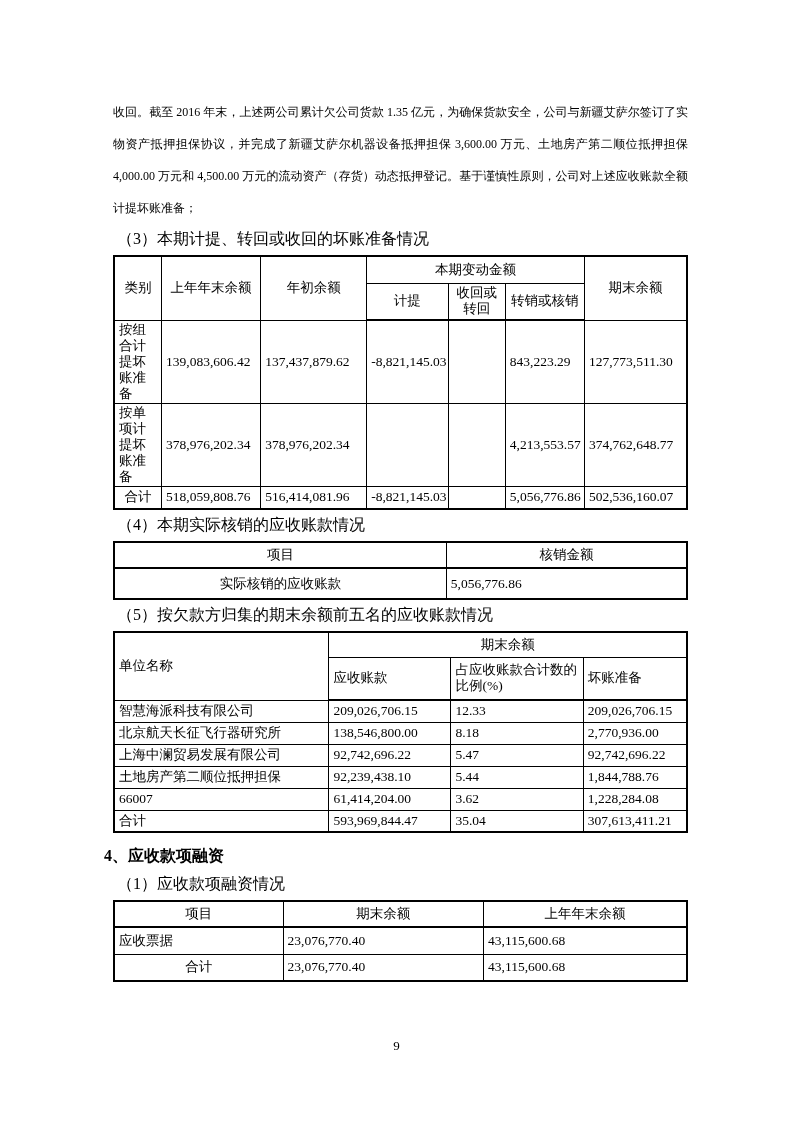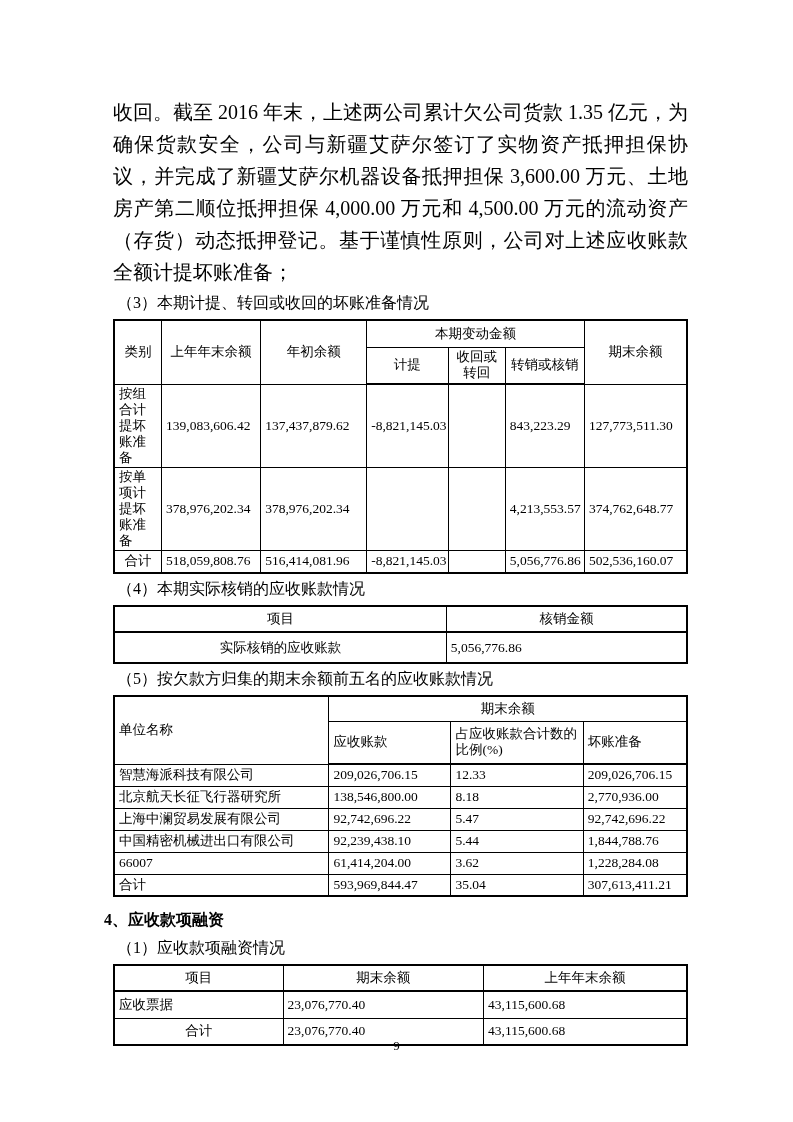--- a/index.html
+++ b/index.html
@@ -5,21 +5,21 @@
   * { box-sizing: border-box; margin: 0; padding: 0; }
   html, body { background: #ffffff; }
   .page {
     width: 793px; height: 1122px; position: relative;
     background: #ffffff; color: #000;
     font-family: "Liberation Serif", "DejaVu Serif", serif;
     overflow: hidden;
   }
   .content { position: absolute; left: 113px; top: 0; width: 575px; padding-top: 96px; }
   p.body-text {
-    font-size: 20px; line-height: 32px;
+    font-size: 12px; line-height: 32px;
     text-align: justify; text-justify: inter-ideograph;
   }
   .sub-heading { font-size: 16px; line-height: 22px; margin: 4px 0 5px 4px; }
   .bold-heading { font-size: 16px; font-weight: bold; line-height: 22px; margin: 12px 0 6px -9px; }
   table {
     border-collapse: collapse; width: 100%; table-layout: fixed;
     font-size: 13.5px; border: 2px solid #000;
   }
   th, td {
     border: 1px solid #000; font-weight: normal; padding: 1px 4px;
@@ -167,21 +167,21 @@
           <td class="num">8.18</td>
           <td class="num">2,770,936.00</td>
         </tr>
         <tr>
           <td class="left">上海中澜贸易发展有限公司</td>
           <td class="num">92,742,696.22</td>
           <td class="num">5.47</td>
           <td class="num">92,742,696.22</td>
         </tr>
         <tr>
-          <td class="left">中国精密机械进出口有限公司</td>
+          <td class="left">土地房产第二顺位抵押担保</td>
           <td class="num">92,239,438.10</td>
           <td class="num">5.44</td>
           <td class="num">1,844,788.76</td>
         </tr>
         <tr>
           <td class="left">66007</td>
           <td class="num">61,414,204.00</td>
           <td class="num">3.62</td>
           <td class="num">1,228,284.08</td>
         </tr>

